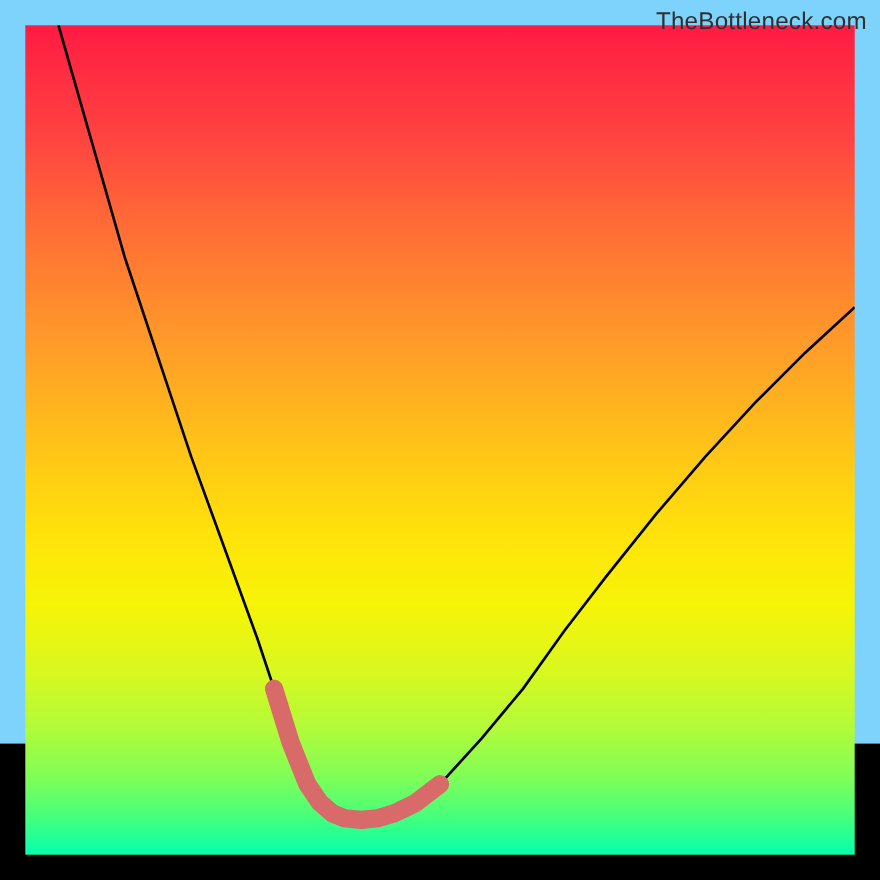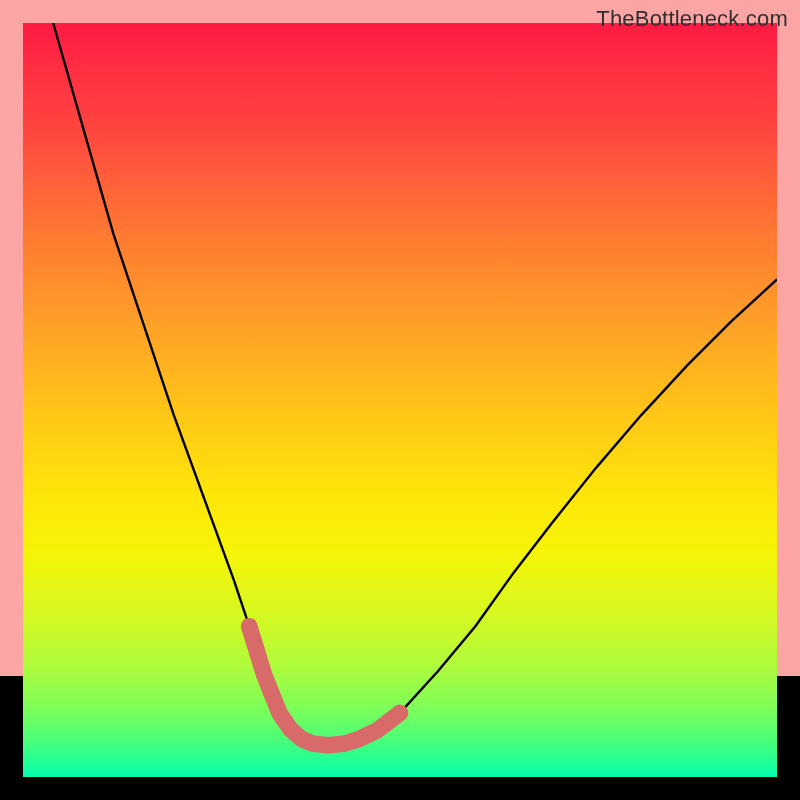--- a/index.html
+++ b/index.html
@@ -8,21 +8,21 @@
     background: #000;
     width: 800px;
     height: 800px;
     overflow: hidden;
     font-family: Arial, Helvetica, sans-serif;
   }
   .frame {
     position: relative;
     width: 800px;
     height: 676px;
-    background: #fca5a5;
+    background: #7dd3fc;
   }
   .plot {
     position: absolute;
     left: 23px;
     top: 23px;
     width: 754px;
     height: 754px;
     background: linear-gradient(to bottom,
       #FF1A43 0%,
       #FF2E42 6%,

